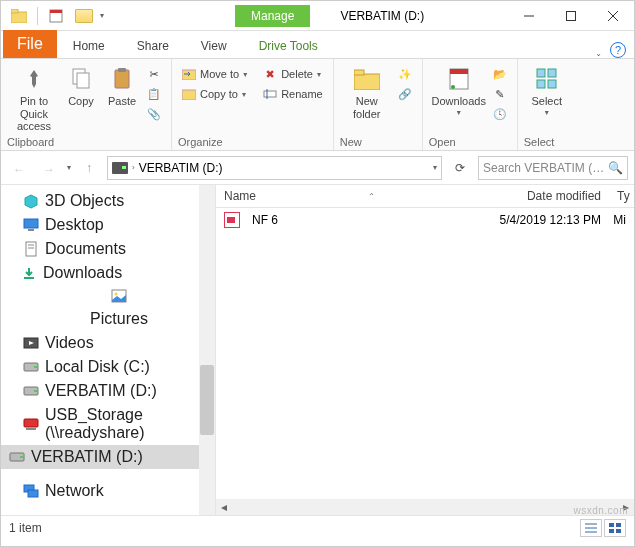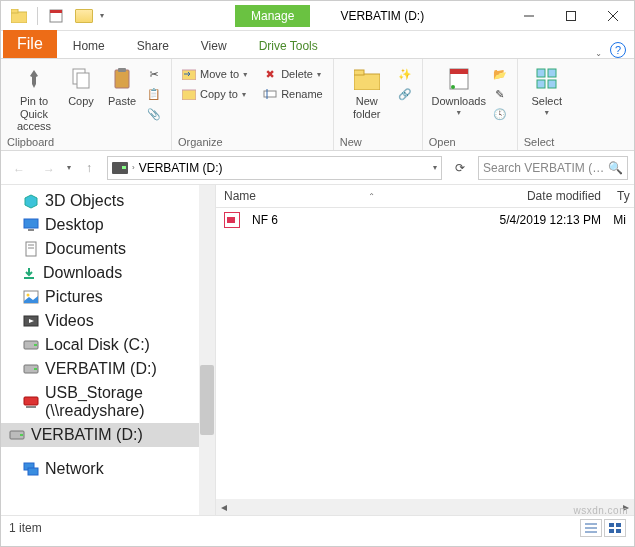--- a/index.html
+++ b/index.html
@@ -332,21 +332,21 @@
         </div>
         <div class="tree-item" style="padding-left: 20px;">
           <span class="ti-ico">
             <svg width="14" height="14">
               <path d="M7 2 L7 8 M4 6 L7 9 L10 6" stroke="#2a7" fill="none" stroke-width="2"></path>
               <line x1="2" y1="12" x2="12" y2="12" stroke="#2a7" stroke-width="2"></line>
             </svg>
           </span>
           <span>Downloads</span>
         </div>
-        <div class="tree-item" style="padding-left: 22px;">
+        <div class="tree-item" style="padding-left: 22px; flex-direction: column;">
           <span class="ti-ico">
             <svg width="16" height="14">
               <rect x="1" y="1" width="14" height="12" fill="#fff" stroke="#888"></rect>
               <circle cx="5" cy="5" r="1.5" fill="#fc3"></circle>
               <path d="M1 11 L6 7 L10 10 L15 6 L15 13 L1 13 Z" fill="#3a8de0"></path>
             </svg>
           </span>
           <span>Pictures</span>
         </div>
         <div class="tree-item" style="padding-left: 22px;">

